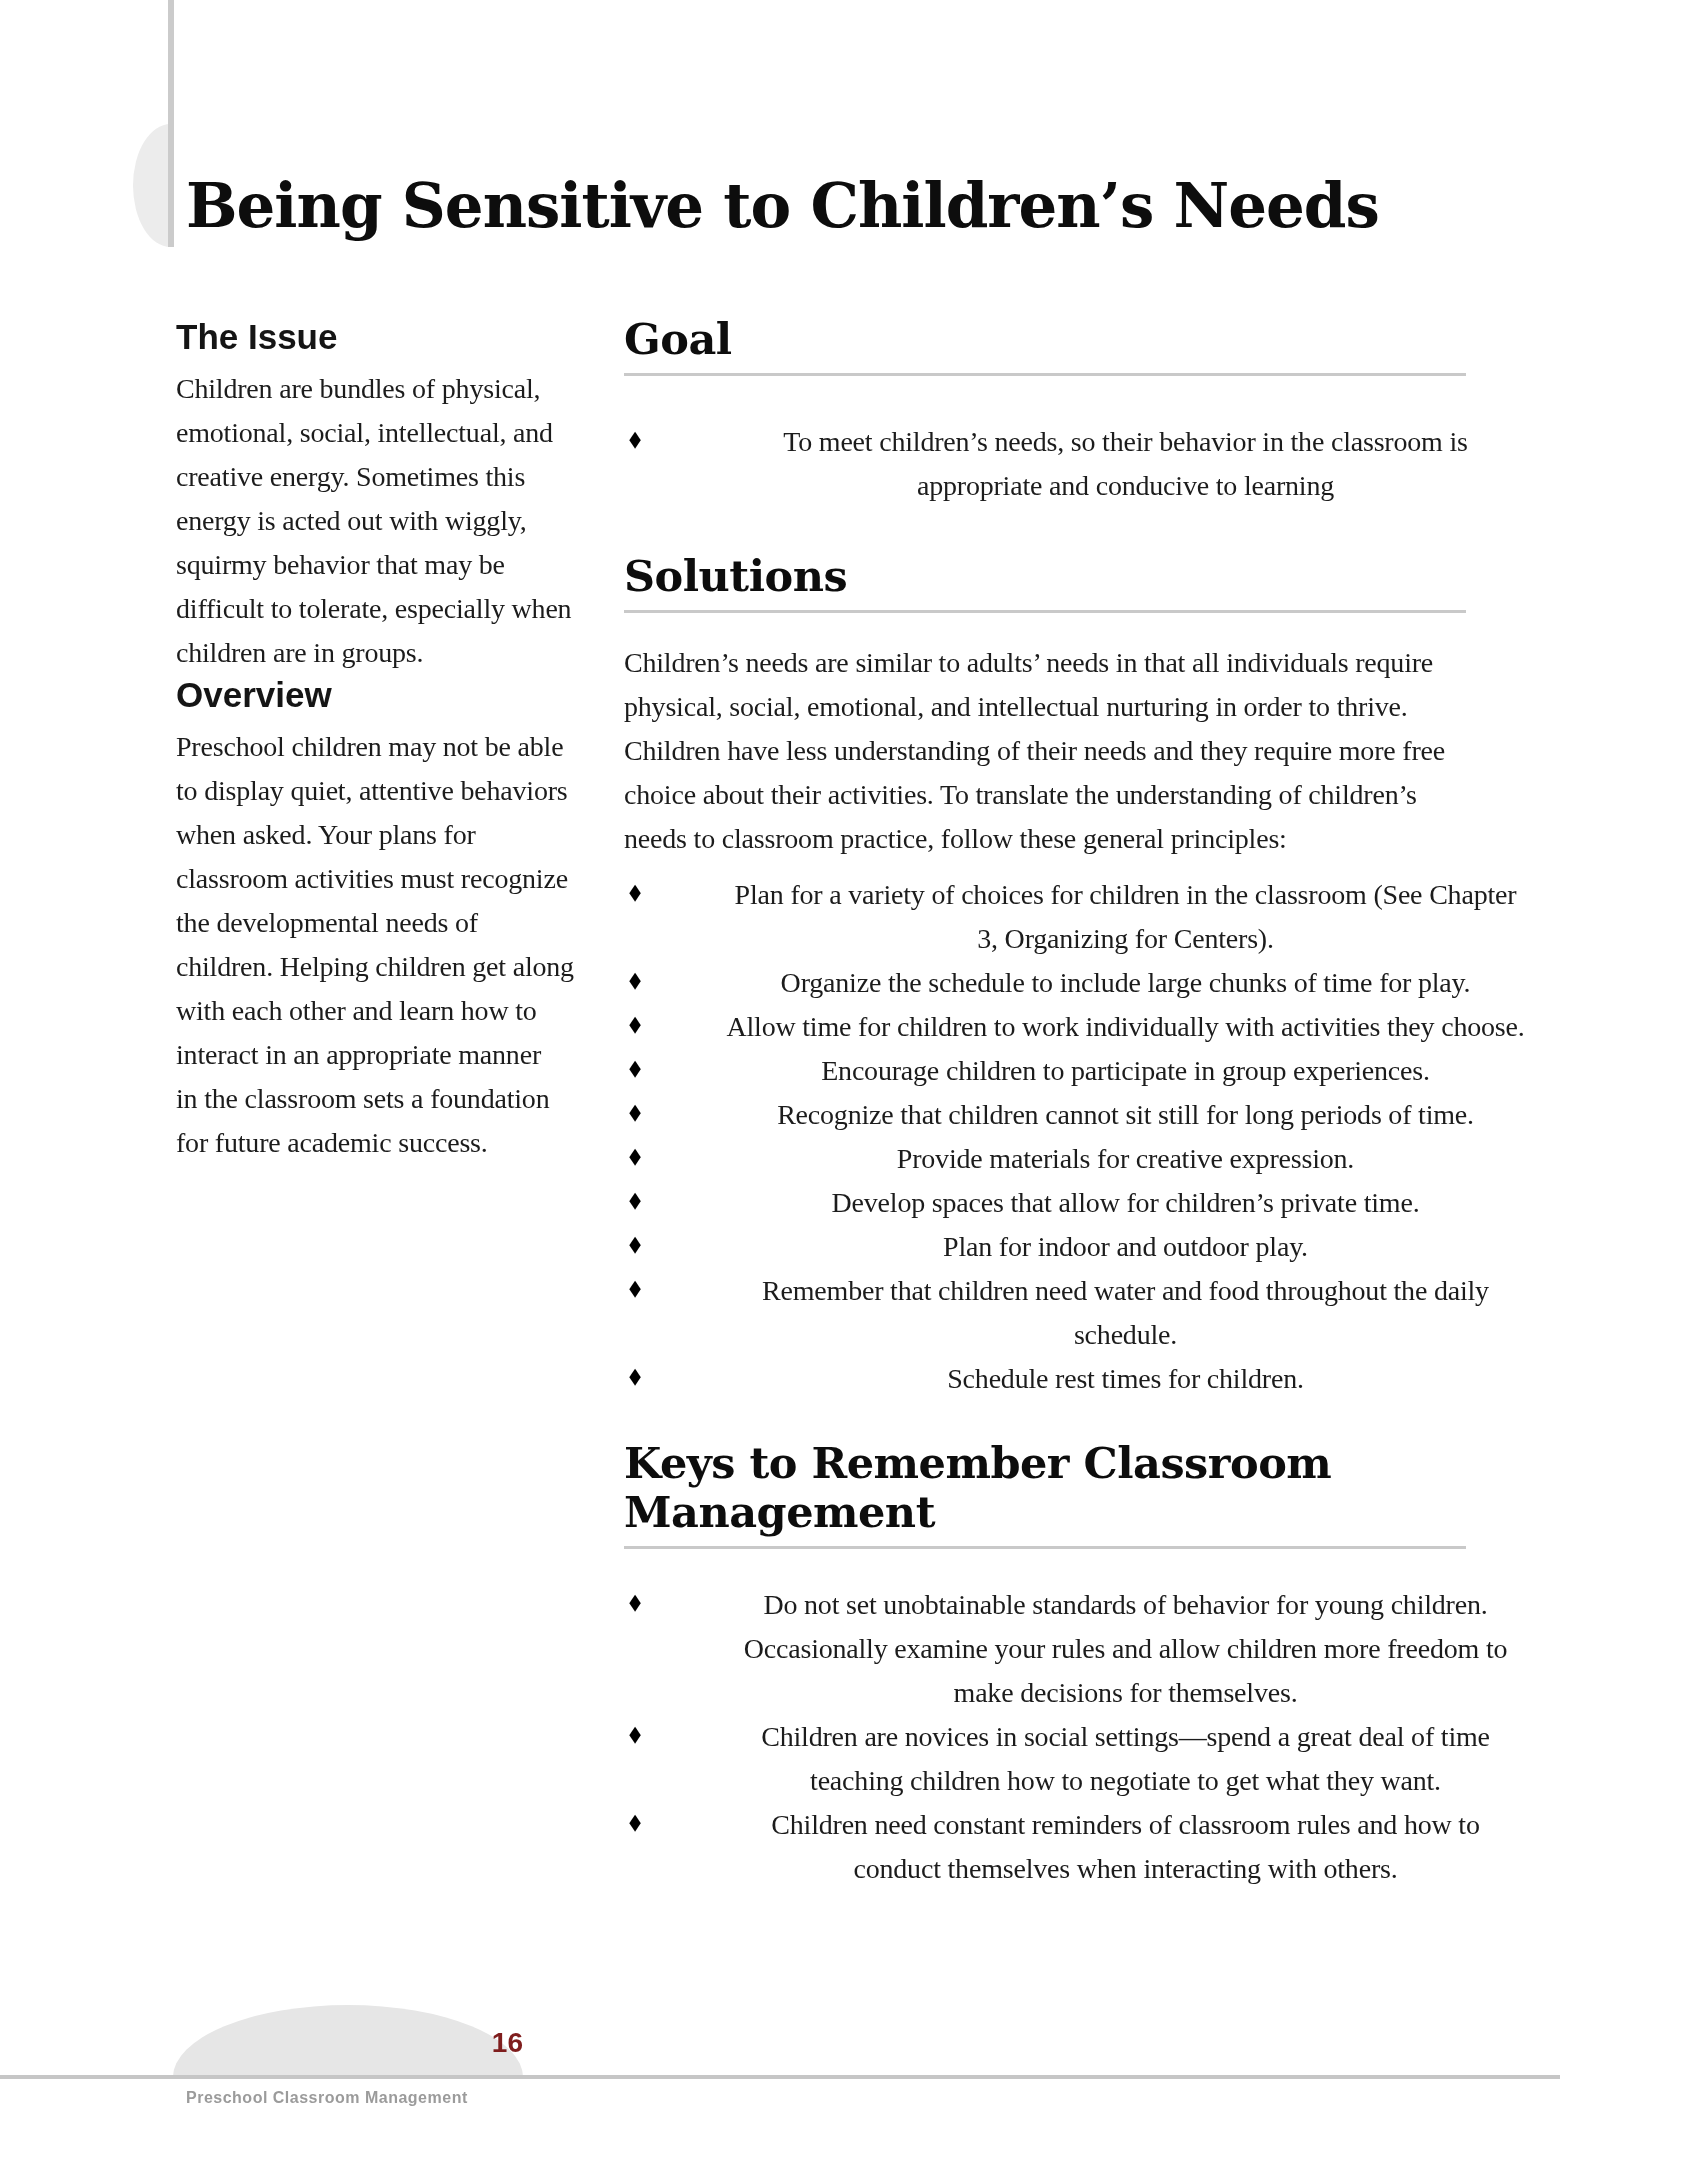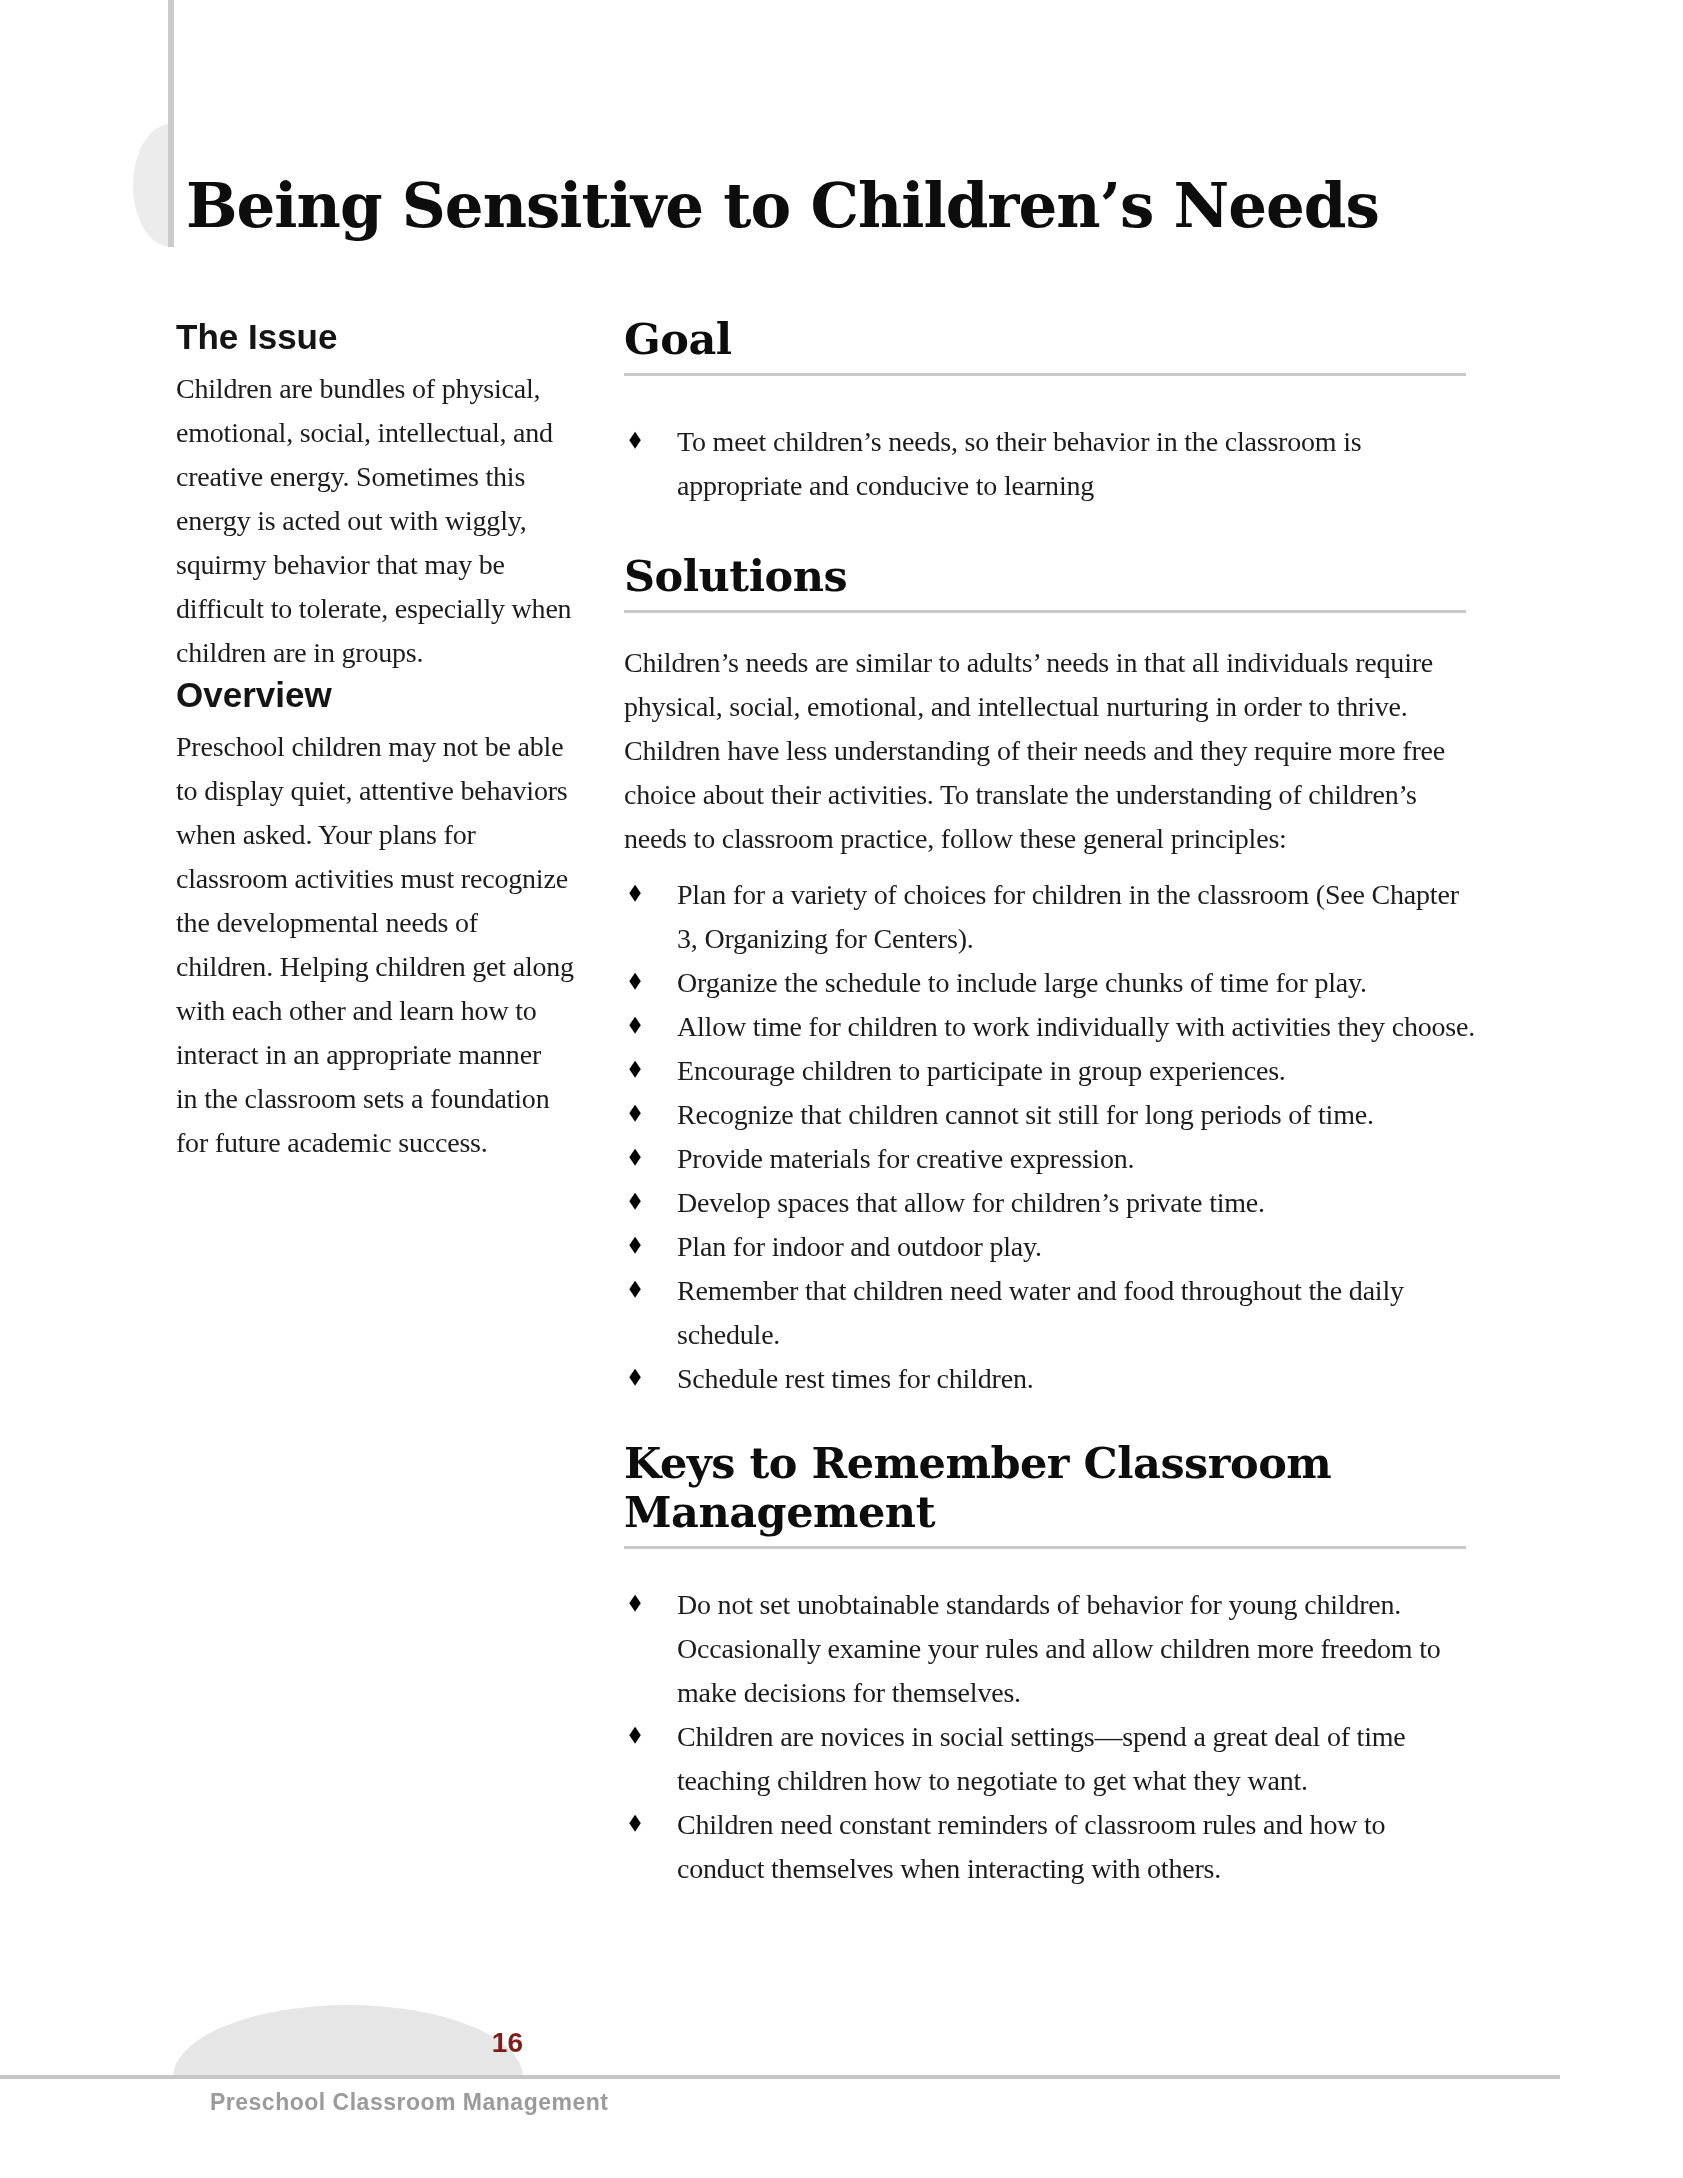--- a/index.html
+++ b/index.html
@@ -46,40 +46,40 @@
   }
   .main-col ul { list-style:none; margin:0; padding:0; }
   .sec-goal ul { margin-top:44px; }
   .sec-solutions { margin-top:44px; }
   .sec-solutions ul { margin-top:12px; }
   .sec-keys { margin-top:38px; }
   .sec-keys ul { margin-top:34px; }
   .main-col li { position:relative; padding-left:53px; }
   .btxt {
     display:block; font-size:28px; line-height:44px; color:#1c1c1c;
-    white-space:pre-line; letter-spacing:-0.2px;
+    white-space:pre-line; letter-spacing:-0.2px;text-align:center;
   }
   .dia {
     position:absolute; left:3px; top:7px;
     font-family:"DejaVu Sans", sans-serif; font-size:21px; color:#000;
     transform:scaleX(0.72) scaleY(1.05);
   }
 
   
   .oval-wrap { position:absolute; left:173px; top:2005px; width:350px; height:71px; overflow:hidden; }
   .oval { width:350px; height:145px; border-radius:50%; background:#e6e6e6; }
   .pnum {
     position:absolute; left:173px; top:2027px; width:350px; text-align:right;
     font-family:"Liberation Sans", sans-serif; font-weight:bold; font-size:28px; color:#7f1d1d;
   }
   .footline { position:absolute; left:0; top:2075px; width:1560px; height:4px; background:#c6c6c6; }
   .foottext {
     position:absolute; left:186px; top:2089px;
-    font-family:"Liberation Sans", sans-serif; font-weight:bold; font-size:23px;
-    color:#9b9b9b; letter-spacing:0.5px;margin-left:24px;
+    font-family:"Liberation Sans", sans-serif; font-weight:bold; font-size:16px;
+    color:#9b9b9b; letter-spacing:0.5px;
   }
 </style>
 </head>
 <body>
 
 <div class="accent-line"></div>
 <div class="accent-semi-wrap">
   <div class="accent-semi"></div>
 </div>
 

